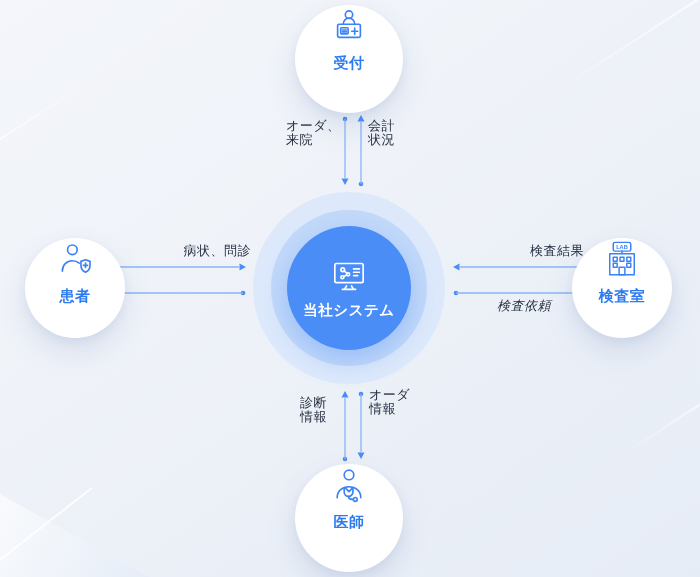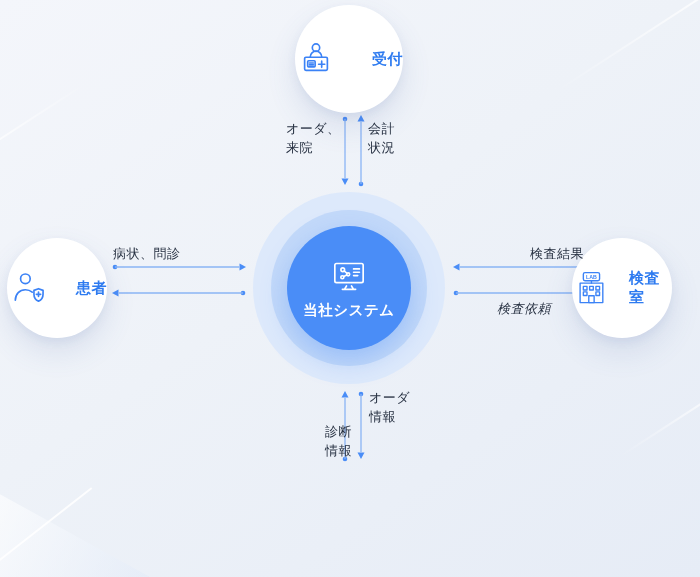--- a/index.html
+++ b/index.html
@@ -39,38 +39,38 @@
   .hub-ring-mid { position:absolute; left:271px; top:210px; width:156px; height:156px;
     border-radius:50%; background:#c3d9f9; }
   .hub-core { position:absolute; left:287px; top:226px; width:124px; height:124px;
     border-radius:50%; background:#4a8df7;
     display:flex; flex-direction:column; align-items:center; justify-content:center; gap:5px;
     box-shadow:0 10px 26px rgba(74,141,247,.35); }
   .hub-core .hub-label { color:#ffffff; font-weight:bold; font-size:14.5px; letter-spacing:.5px; }
 
   
   .node { position:absolute; background:#ffffff; border-radius:50%;
-    display:flex; flex-direction:row; align-items:center; justify-content:space-between; gap:18px;
+    display:flex; flex-direction:column; align-items:center; justify-content:flex-start; gap:7px;
     box-shadow:0 14px 30px rgba(76,106,170,.14), 0 4px 10px rgba(76,106,170,.08); }
   .node .node-label { color:#2e7bf0; font-weight:bold; font-size:15px; letter-spacing:.5px; }
   .node-reception { left:295px; top:5px;   width:108px; height:108px; }
   .node-doctor    { left:295px; top:464px; width:108px; height:108px; }
-  .node-patient   { left:7px;   top:238px; width:100px; height:100px; }
+  .node-patient   { left:25px;   top:238px; width:100px; height:100px; }
   .node-lab       { left:572px; top:238px; width:100px; height:100px; }
 
   
-  .flow-label { position:absolute; font-size:13px; line-height:19px; color:#273142;
+  .flow-label { position:absolute; font-size:13px; line-height:14px; color:#273142;
     white-space:pre-line; letter-spacing:.5px; }
   .fl-order-visit  { left:286px; top:119px; }
   .fl-billing      { left:368px; top:119px; }
-  .fl-symptoms     { left:113px; top:244px; width:130px; text-align:left; }
+  .fl-symptoms     { left:121px; top:244px; width:130px; text-align:right; }
   .fl-diag-results { left:104px; top:299px; width:150px; text-align:center; }
   .fl-test-results { left:464px; top:244px; width:120px; text-align:right; }
   .fl-test-request { left:464px; top:299px; width:120px; text-align:center;font-style:italic; }
-  .fl-diag-info    { left:300px; top:422px;margin-left:25px; }
+  .fl-diag-info    { left:300px; top:396px; }
   .fl-order-info   { left:369px; top:388px; }
 </style>
 </head>
 <body>
 
 <div class="stage">
 
   <div class="deco deco-tr"></div>
   <div class="deco deco-tl"></div>
   <div class="deco deco-br"></div>
@@ -166,20 +166,31 @@
       <rect x="20.7" y="33.5" width="6.6" height="8.5"></rect>
       <rect x="14" y="22" width="4.5" height="4.5"></rect>
       <rect x="21.75" y="22" width="4.5" height="4.5"></rect>
       <rect x="29.5" y="22" width="4.5" height="4.5"></rect>
       <rect x="14" y="28.8" width="4.5" height="4.5"></rect>
       <rect x="29.5" y="28.8" width="4.5" height="4.5"></rect>
     </svg>
     <div class="node-label">検査室</div>
   </div>
 
+  <div class="node node-doctor">
+    <svg width="42" height="42" viewBox="0 0 48 48" fill="none" stroke="#3b82f6" stroke-width="1.9" stroke-linecap="round" stroke-linejoin="round">
+      <circle cx="24" cy="12.5" r="5.5"></circle>
+      <path d="M10.5 38.5 c0-8 6-12.5 13.5-12.5 s13.5 4.5 13.5 12.5"></path>
+      <path d="M19.5 27 l4.5 4.5 4.5-4.5"></path>
+      <path d="M18.5 28.5 v3.5 a5 5 0 0 0 10 0 v-3.5"></path>
+      <path d="M23.5 37.2 c0 2.3 1.8 3.3 4 3.3 h1.3"></path>
+      <circle cx="31.2" cy="40.5" r="2.2"></circle>
+    </svg>
+    <div class="node-label">医師</div>
+  </div>
 
   <div class="flow-label fl-order-visit">オーダ、
 来院</div>
   <div class="flow-label fl-billing">会計
 状況</div>
   <div class="flow-label fl-symptoms">病状、問診</div>
   <div class="flow-label fl-test-results">検査結果</div>
   <div class="flow-label fl-test-request">検査依頼</div>
   <div class="flow-label fl-diag-info">診断
 情報</div>

